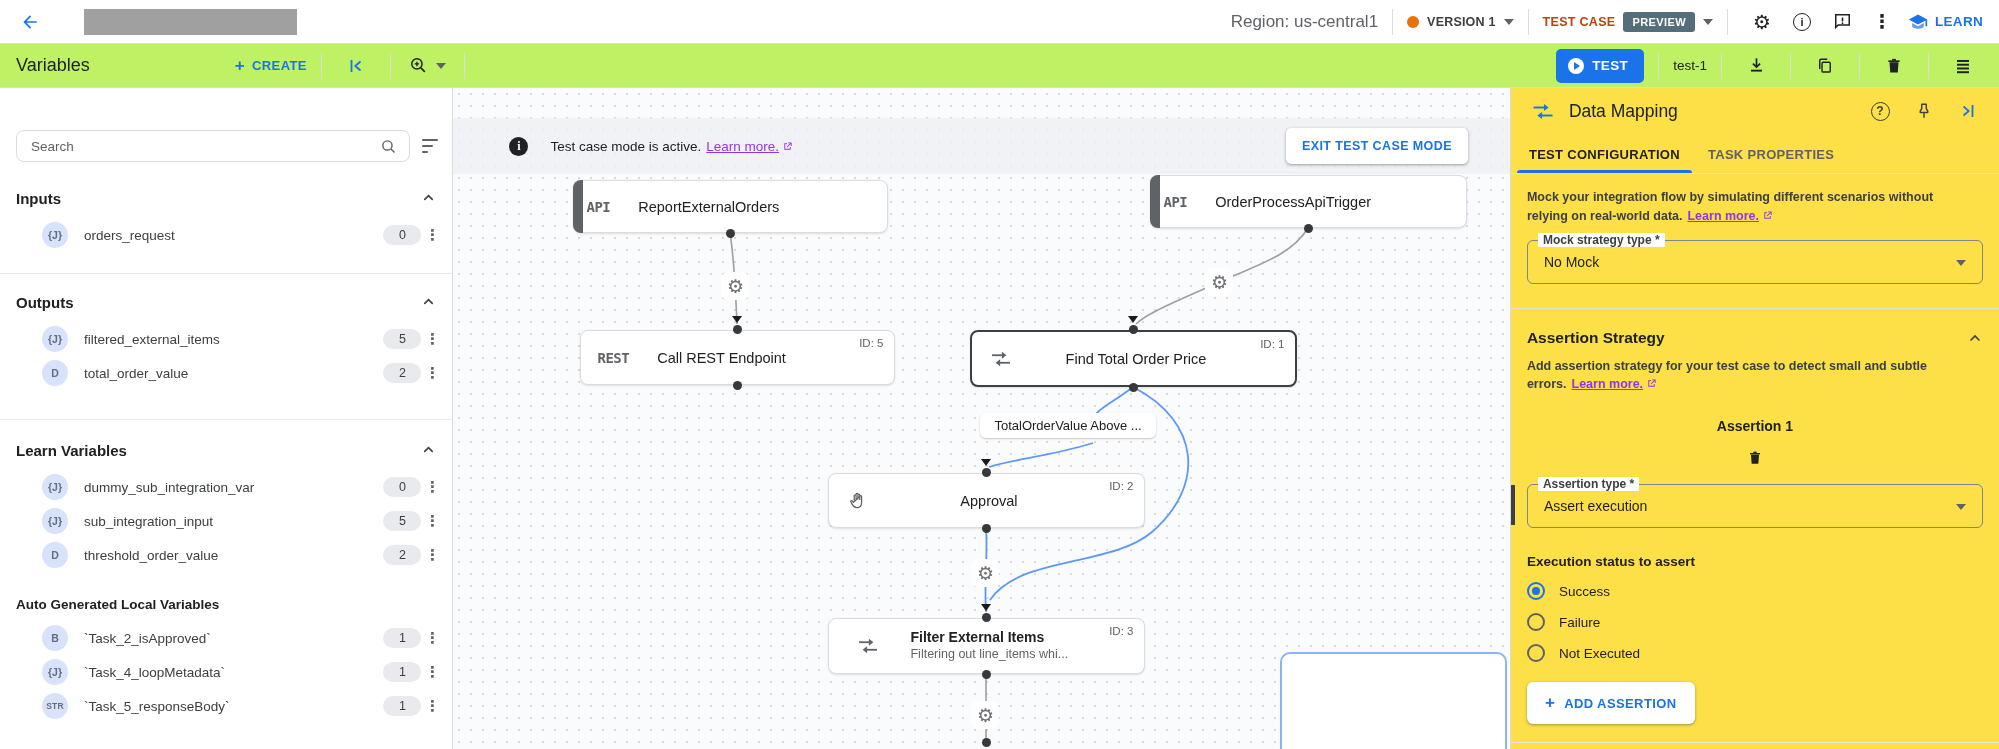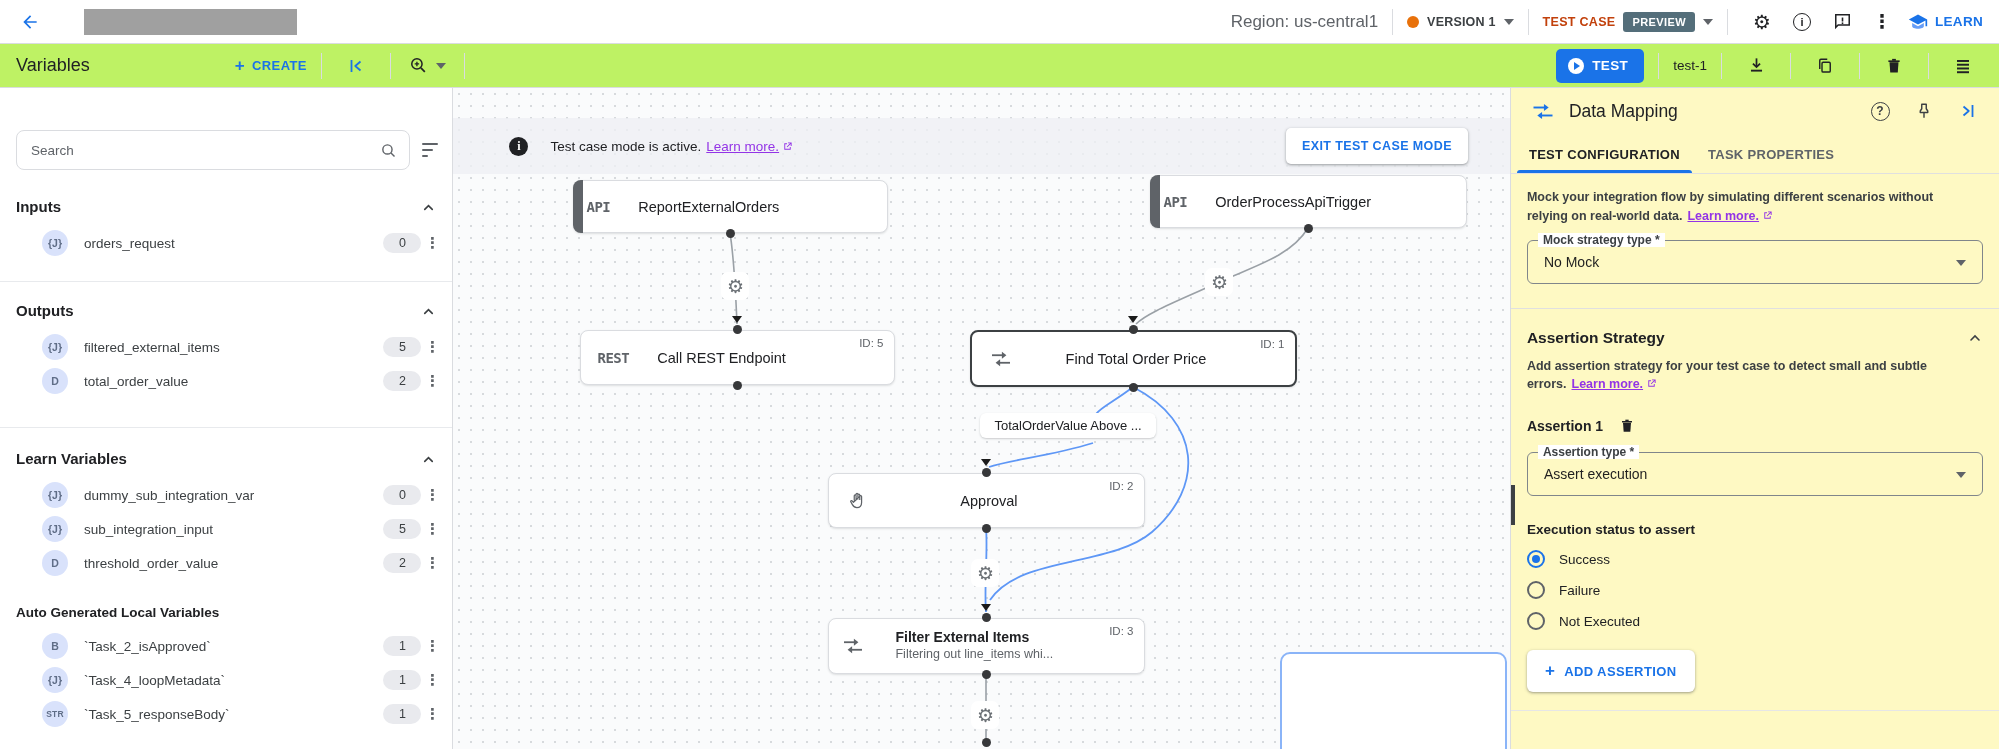--- a/index.html
+++ b/index.html
@@ -35,27 +35,27 @@
   .play-circle { width:16px; height:16px; background:#fff; border-radius:50%; display:flex; align-items:center; justify-content:center; }
   .play-tri { width:0; height:0; border-top:4px solid transparent; border-bottom:4px solid transparent; border-left:6px solid #1a73e8; margin-left:2px; }
   .testcase-name { font-size:13.5px; font-weight:500; color:#202124; }
 
   
   .main { display:flex; height:661px; }
 
   
   .sidebar { width:458px; border-right:1px solid #dadce0; background:#fff; overflow:hidden; }
   .search-row { display:flex; align-items:center; margin:42px 12px 0 16px; }
-  .search-box { flex:1; height:40px; border:1px solid #dadce0; border-radius:8px; display:flex; align-items:center; padding:0 12px 0 14px; }
+  .search-box { flex:1; height:32px; border:1px solid #dadce0; border-radius:8px; display:flex; align-items:center; padding:0 12px 0 14px; }
   .search-box input { border:none; outline:none; flex:1; font-size:13.5px; color:#202124; font-family:inherit; }
   .search-box input::placeholder { color:#5f6368; }
   .sort-icon { width:18px; height:14px; margin-left:12px; display:flex; flex-direction:column; justify-content:space-between; cursor:pointer; }
   .sort-icon span { height:2px; background:#5f6368; border-radius:1px; }
   .sort-icon .l1{width:16px}.sort-icon .l2{width:11px}.sort-icon .l3{width:6px}
-  .section-h { display:flex; align-items:flex-end; justify-content:space-between; padding:0 16px; margin-top:28px;gap:24px; }
+  .section-h { display:flex; align-items:flex-start; justify-content:space-between; padding:0 16px; margin-top:28px;gap:24px; }
   .section-h .t { font-size:15px; font-weight:bold; color:#202124; }
   .section-h.small .t { font-size:13.5px; }
   .chev-btn { cursor:pointer; display:flex; }
   .var-row { display:flex; align-items:center; height:32px; padding:0 9px 0 42px; margin-top:2px; }
   .var-row:first-of-type { margin-top:0; }
   .type-chip { width:26px; height:26px; border-radius:50%; background:#d9e2fb; color:#5f6d87; font-size:10.5px; font-weight:bold; display:flex; align-items:center; justify-content:center; flex:none; }
   .type-chip.str { font-size:8.5px; letter-spacing:.2px; }
   .var-name { flex:1; margin-left:16px; font-size:13.5px; color:#3c4043; white-space:nowrap; overflow:hidden; }
   .count-pill { background:#e9eaee; color:#3c4043; font-size:12.5px; min-width:38px; text-align:center; padding:3px 0; border-radius:11px; }
   .row-dots { width:22px; text-align:center; font-size:15px; font-weight:bold; color:#5f6368; cursor:pointer; letter-spacing:0; }
@@ -89,40 +89,40 @@
   .node-texts { margin-left:30px; line-height:1.25; }
   .node-texts .t1 { font-size:14px; font-weight:600; color:#202124; }
   .node-texts .t2 { font-size:12.5px; color:#5f6368; margin-top:1px; }
   .edge-label { position:absolute; background:#fff; border-radius:6px; box-shadow:0 1px 2px rgba(60,64,67,.25); font-size:13px; font-weight:500; color:#202124; padding:5px 14px; z-index:3; white-space:nowrap; }
   .gear-tile { position:absolute; width:28px; height:28px; margin:-14px 0 0 -14px; background:#fff; border-radius:7px; display:flex; align-items:center; justify-content:center; z-index:3; color:#6b7075; font-size:19px; cursor:pointer; }
   .cdot { position:absolute; width:9px; height:9px; border-radius:50%; background:#37383a; z-index:4; }
   .carrow { position:absolute; width:0; height:0; border-left:5px solid transparent; border-right:5px solid transparent; border-top:7px solid #1b1b1b; z-index:4; }
   .ghost-box { position:absolute; background:#fff; border:2px solid #8ab4f8; border-radius:10px; z-index:3; }
 
   
-  .panel { width:494px; border-left:1px solid #dadce0; background:#fef9c3; position:relative; }
+  .panel { width:494px; border-left:1px solid #dadce0; background:#fde047; position:relative; }
   .panel-scrollthumb { position:absolute; left:0; top:397px; width:4px; height:40px; background:#3c4043; z-index:5; }
   .panel-header { height:46px; display:flex; align-items:center; padding:0 14px 0 20px; }
   .panel-title { font-size:17.5px; color:#202124; margin-left:14px; }
   .panel-header-icons { margin-left:auto; display:flex; align-items:center; gap:10px; }
   .help-circle { width:19px; height:19px; border:1.6px solid #3c4043; border-radius:50%; font-size:12px; font-weight:bold; color:#3c4043; display:flex; align-items:center; justify-content:center; cursor:pointer; }
   .tabs { display:flex; border-bottom:1px solid #e0e0e0; padding:0 4px; }
   .tab { font-size:13px; font-weight:bold; letter-spacing:.3px; padding:13px 14px 11px; cursor:pointer; position:relative; color:#5f6368; }
   .tab.active { color:#202124; }
   .tab.active::after { content:""; position:absolute; left:2px; right:2px; bottom:0; height:3px; background:#1a73e8; border-radius:3px 3px 0 0; }
   .panel-body { padding:14px 16px 0; }
   .p-desc { font-size:12.5px; color:#3c4043; line-height:1.5; max-width:444px;font-weight:bold; }
   .field { position:relative; border:1px solid #80868b; border-radius:6px; height:44px; margin-top:14px; cursor:pointer; }
   .field-label { position:absolute; top:-8px; left:10px; background:#fff; padding:0 5px; font-size:12px; font-weight:bold; color:#3c4043; }
   .field-value { line-height:42px; padding-left:16px; font-size:14px; color:#1f1f1f; }
   .field .caret { position:absolute; right:16px; top:19px; }
   .p-divider { height:1px; background:#e0e0e0; margin:24px -16px 0; }
   .assert-h { display:flex; align-items:center; justify-content:space-between; margin-top:20px; }
   .assert-h .t { font-size:15.5px; font-weight:bold; color:#202124; }
-  .assert-item { display:flex; align-items:center; gap:16px; margin-top:24px; }
+  .assert-item { display:flex; align-items:center; gap:16px; margin-top:24px;flex-direction:column; }
   .assert-item .t { font-size:14px; font-weight:bold; color:#202124; }
   .status-label { margin-top:26px; font-size:13.5px; font-weight:bold; color:#202124; }
   .radio-row { display:flex; align-items:center; gap:14px; margin-top:13px; cursor:pointer; }
   .radio { width:18px; height:18px; border:2px solid #5f6368; border-radius:50%; flex:none; position:relative; }
   .radio.checked { border-color:#1a73e8; }
   .radio.checked::after { content:""; position:absolute; left:3px; top:3px; width:8px; height:8px; border-radius:50%; background:#1a73e8; }
   .radio-label { font-size:13.5px; color:#202124; }
   .add-assert-btn { display:inline-flex; align-items:center; gap:9px; margin-top:20px; background:#fff; border-radius:6px; box-shadow:0 1px 2px rgba(60,64,67,.3),0 1px 3px 1px rgba(60,64,67,.15); color:#1a73e8; font-size:13px; font-weight:bold; letter-spacing:.4px; padding:11px 18px; cursor:pointer; }
   .bottom-line { height:1px; background:#e6e6e6; margin:18px -16px 0; }
 </style>
@@ -414,21 +414,21 @@
     <div class="node" style="left:375px;top:385px;width:317px;height:55px">
       <span class="node-icon">
         <svg width="20" height="20" viewBox="0 0 24 24">
             <path d="M7.5 11.5V5.8a1.1 1.1 0 012.2 0v4.7m0-5.6V4a1.1 1.1 0 012.2 0v6.2m0-5.4a1.1 1.1 0 012.2 0v6m0-4.3a1.1 1.1 0 012.2 0v7.3c0 3.6-2.3 6.2-5.7 6.2-2.7 0-3.9-1.1-5.3-3.6l-2-3.5c-.5-.9.9-2 1.7-1.1l1.5 1.7z" fill="none" stroke="#5f6368" stroke-width="1.5" stroke-linejoin="round"></path>
           </svg>
       </span>
       <span class="node-title centered">Approval</span>
       <span class="node-id">ID: 2</span>
     </div>
 
-    <div class="node" style="left:375px;top:530px;width:317px;height:56px;padding-left:12px">
+    <div class="node" style="left:375px;top:530px;width:317px;height:56px;padding-left:27px">
       <span class="node-icon" style="width:24px">
         <svg width="22" height="18" viewBox="0 0 24 20">
             <path d="M2 5.8h12.2" stroke="#5f6368" stroke-width="2" fill="none"></path>
             <path d="M13 2l5 3.8-5 3.8z" fill="#5f6368"></path>
             <path d="M22 14.2H9.8" stroke="#5f6368" stroke-width="2" fill="none"></path>
             <path d="M11 10.4l-5 3.8 5 3.8z" fill="#5f6368"></path>
           </svg>
       </span>
       <span class="node-texts">
         <div class="t1">Filter External Items</div>

